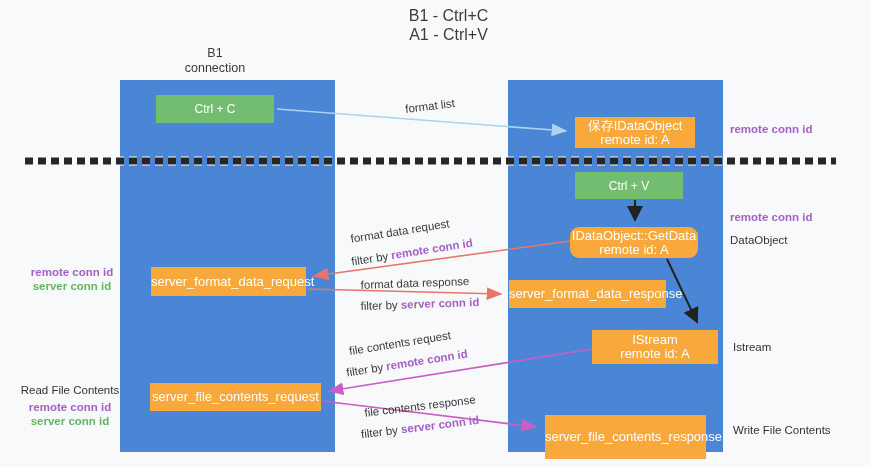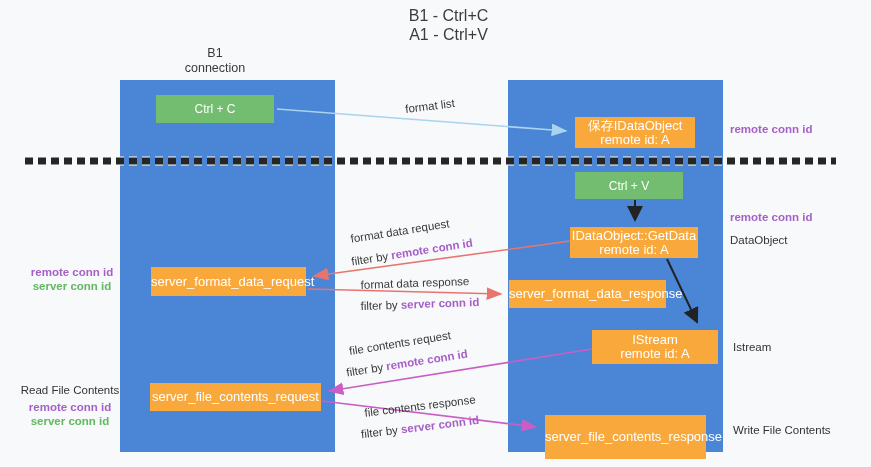--- a/index.html
+++ b/index.html
@@ -111,21 +111,21 @@
 
   <div class="node box-orange" style="left:575px;top:117px;width:120px;height:31px;">
     <span>保存IDataObject</span>
     <span>remote id: A</span>
   </div>
 
   <div class="node box-green" style="left:575px;top:172px;width:108px;height:27px;">
     <span>Ctrl + V</span>
   </div>
 
-  <div class="node box-orange" style="left:570px;top:227px;width:128px;height:31px;">
+  <div class="node box-orange" style="left:570px;top:227px;width:128px;height:31px;border-radius:9px;">
     <span>IDataObject::GetData</span>
     <span>remote id: A</span>
   </div>
 
   <div class="node box-orange" style="left:151px;top:267px;width:155px;height:29px;">
     <span>server_format_data_request</span>
   </div>
 
   <div class="node box-orange" style="left:509px;top:280px;width:157px;height:28px;">
     <span>server_format_data_response</span>

